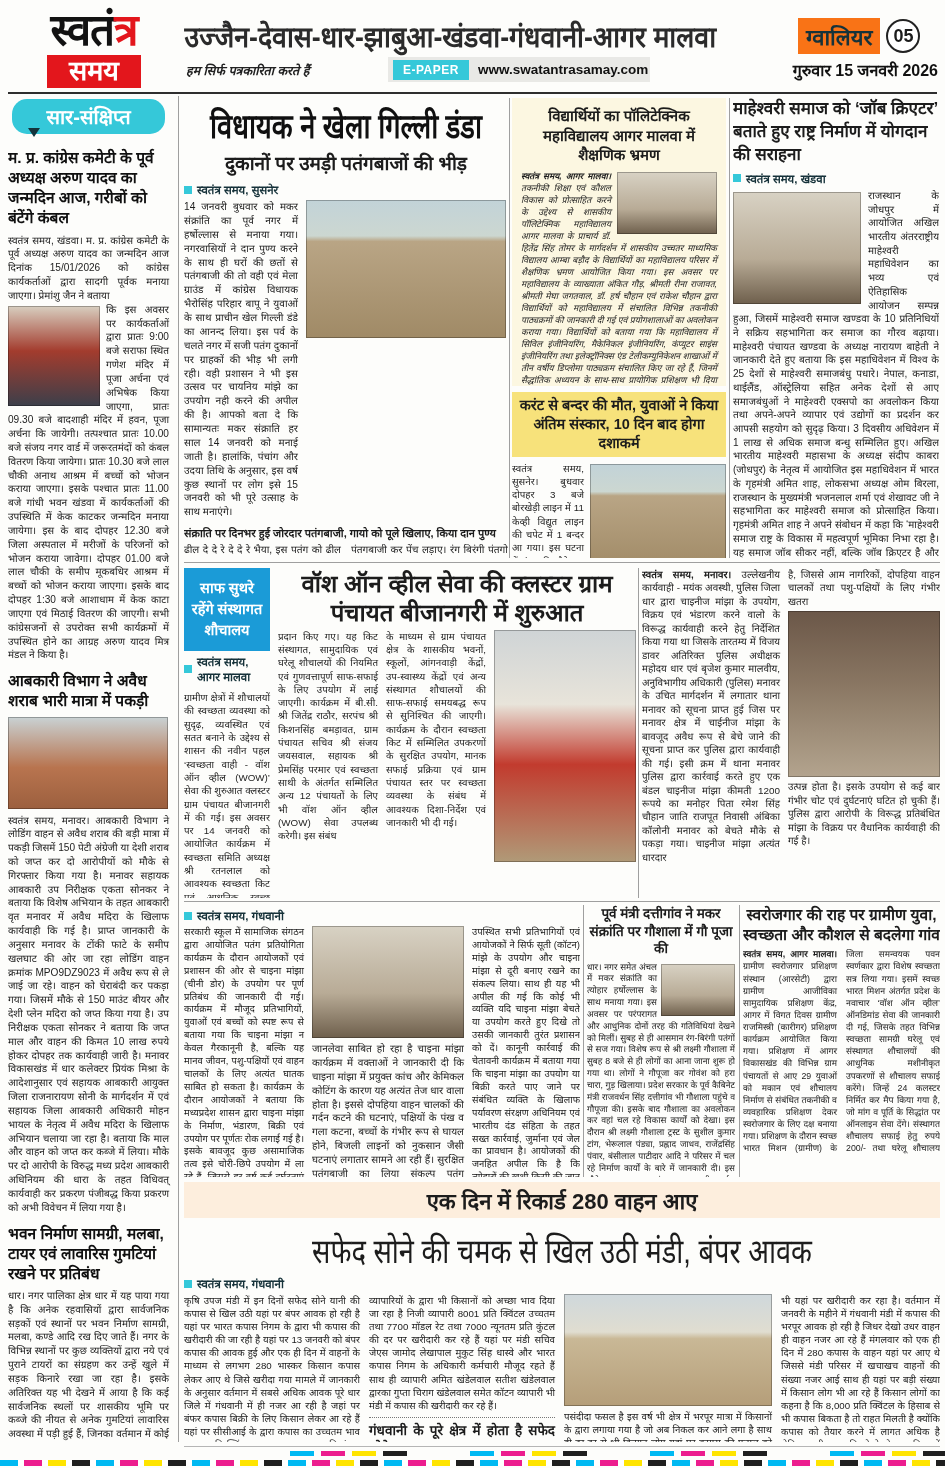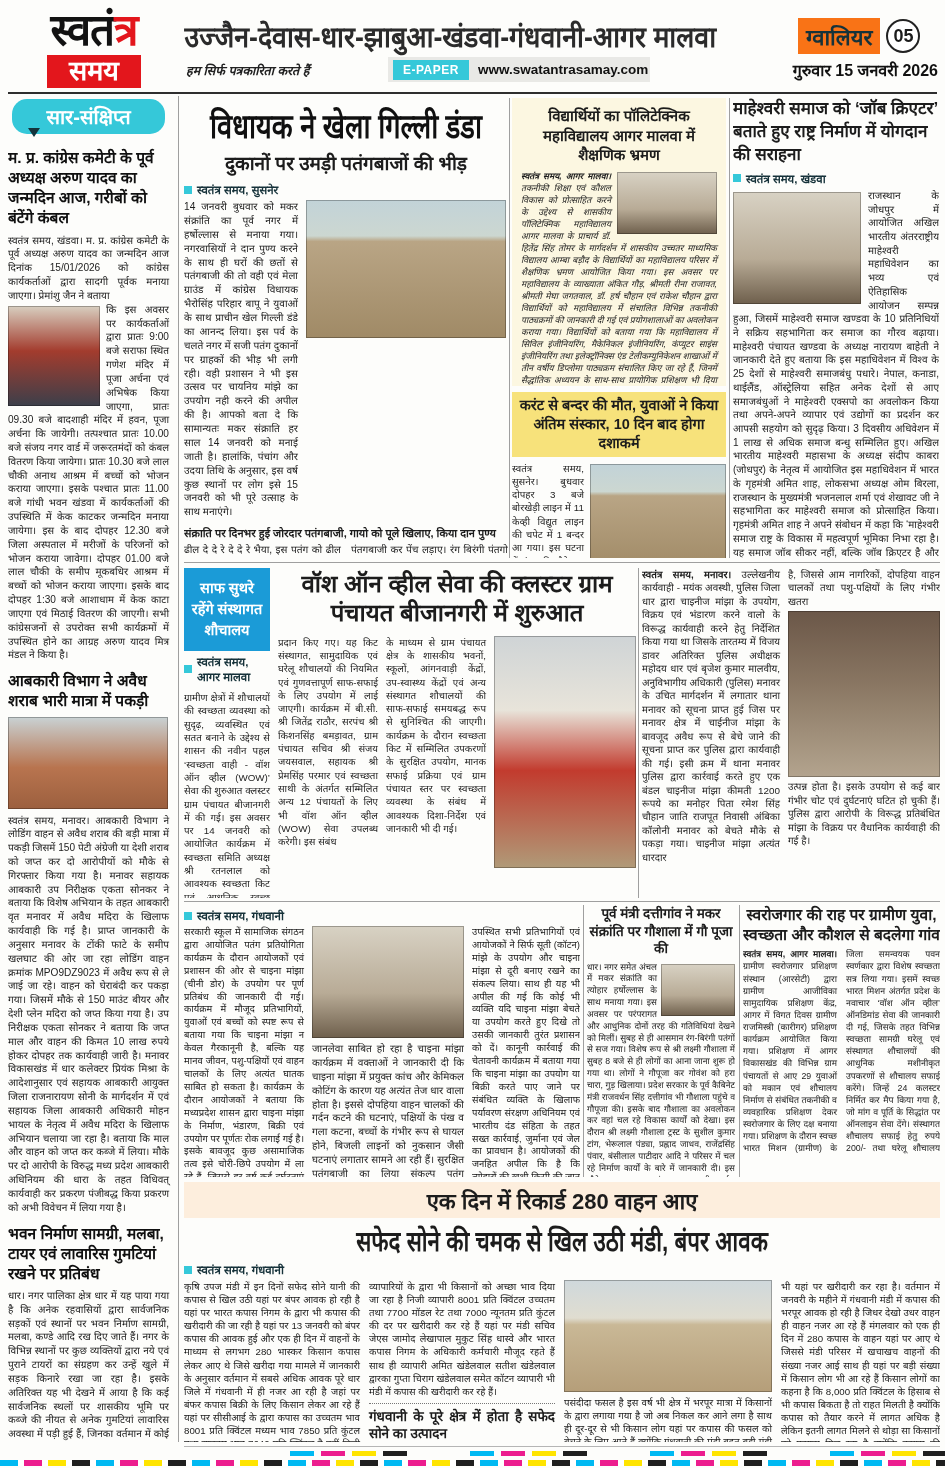--- a/index.html
+++ b/index.html
@@ -70,21 +70,21 @@
   .mahesh { position:absolute; left:733px; top:98px; width:206px; height:460px; overflow:hidden; }
   .mahesh h2 { font-size:17px; font-weight:700; line-height:1.35; margin-bottom:4px; }
   .ph-mahesh { float:left; width:128px; height:112px; margin:3px 7px 2px 0; }
   .mahesh .body { font-size:10.1px; }
   
   .wow { position:absolute; left:184px; top:568px; width:452px; height:330px; display:flex; gap:8px; overflow:hidden; }
   .wow-colA { width:86px; flex:0 0 auto; display:flex; flex-direction:column; }
   .blue-box { background:#1b9bd7; color:#fff; font-size:14.5px; font-weight:900; text-align:center; line-height:1.45; padding:10px 4px; }
   .wow-colA .body { font-size:9.8px; margin-top:4px; }
   .wow-right { flex:1; display:flex; flex-direction:column; }
-  .wow-right h2 { font-size:24px; font-weight:900; text-align:center; line-height:1.2; margin:2px 0 8px; }
+  .wow-right h2 { font-size:24px; font-weight:900; text-align:center; line-height:1.2; margin:2px 0 2px; }
   .wow-cols { display:flex; gap:8px; flex:1; overflow:hidden; }
   .wow-cols .c { width:100px; flex:0 0 auto; font-size:9.8px; }
   .ph-wow { flex:1; height:232px; }
   
   .manjha { position:absolute; left:642px; top:568px; width:298px; height:330px; overflow:hidden; }
   .manjha h2 { font-size:21px; font-weight:900; text-align:center; line-height:1.25; margin-bottom:5px; }
   .manjha-flex { display:flex; gap:8px; }
   .manjha-c1 { width:138px; flex:0 0 auto; font-size:9.9px; }
   .manjha-c2 { flex:1; font-size:9.9px; }
   .ph-manjha { width:100%; height:166px; margin:3px 0; }
@@ -101,21 +101,21 @@
   .gau h2 { font-size:13.5px; font-weight:900; text-align:center; line-height:1.3; margin-bottom:4px; }
   .gau .body { font-size:8.7px; }
   .ph-gau { float:right; width:74px; height:52px; margin:2px 0 2px 4px; }
   
   .selfemp { position:absolute; left:743px; top:905px; width:197px; height:272px; overflow:hidden; }
   .selfemp h2 { font-size:15.5px; font-weight:900; text-align:center; line-height:1.3; margin-bottom:3px; }
   .se-cols { column-count:2; column-gap:9px; font-size:8.8px; line-height:1.38; text-align:justify; height:208px; overflow:hidden; }
   
   .cotton { position:absolute; left:184px; top:1182px; width:756px; height:260px; overflow:hidden; }
   .kicker { background:#fdeedd; text-align:center; font-size:22px; font-weight:900; padding:3px 0; }
-  .cotton h1 { font-size:28px; font-weight:700; margin:3px 0 2px; }
+  .cotton h1 { font-size:34px; font-weight:400; margin:9px 0 2px; }
   .cotton-flex { display:flex; gap:9px; margin-top:2px; }
   .cot-c { font-size:9.7px; line-height:1.35; text-align:justify; }
   .cot-c1 { width:176px; flex:0 0 auto; }
   .cot-c2 { width:186px; flex:0 0 auto; }
   .cot-sub { font-size:13.5px; font-weight:900; line-height:1.3; border-top:1px dotted #777; border-bottom:1px dotted #777; padding:4px 0; margin:5px 0 4px; }
   .cot-cp { width:208px; flex:0 0 auto; }
   .ph-mandi-img { width:208px; height:112px; margin-bottom:4px; }
   .cot-c3 { flex:1; }
   
   .thin-rule { position:absolute; left:184px; top:1446px; width:756px; border-top:1px solid #b5b5b5; }

